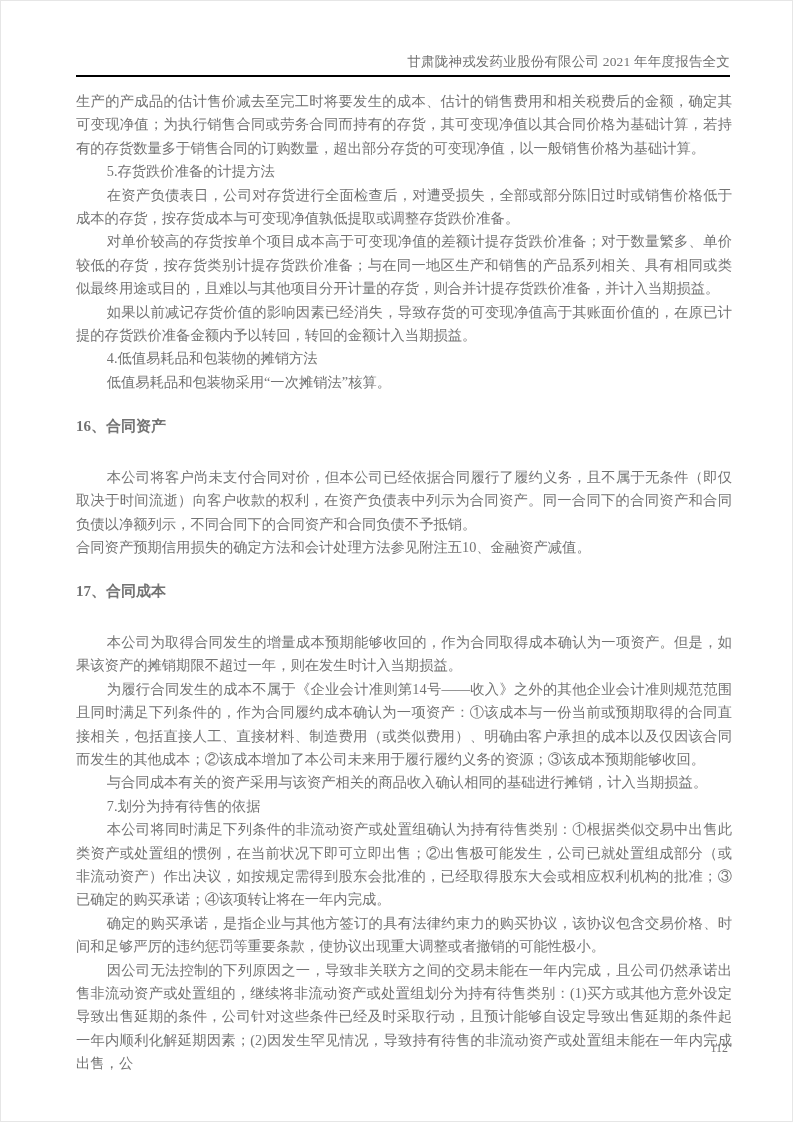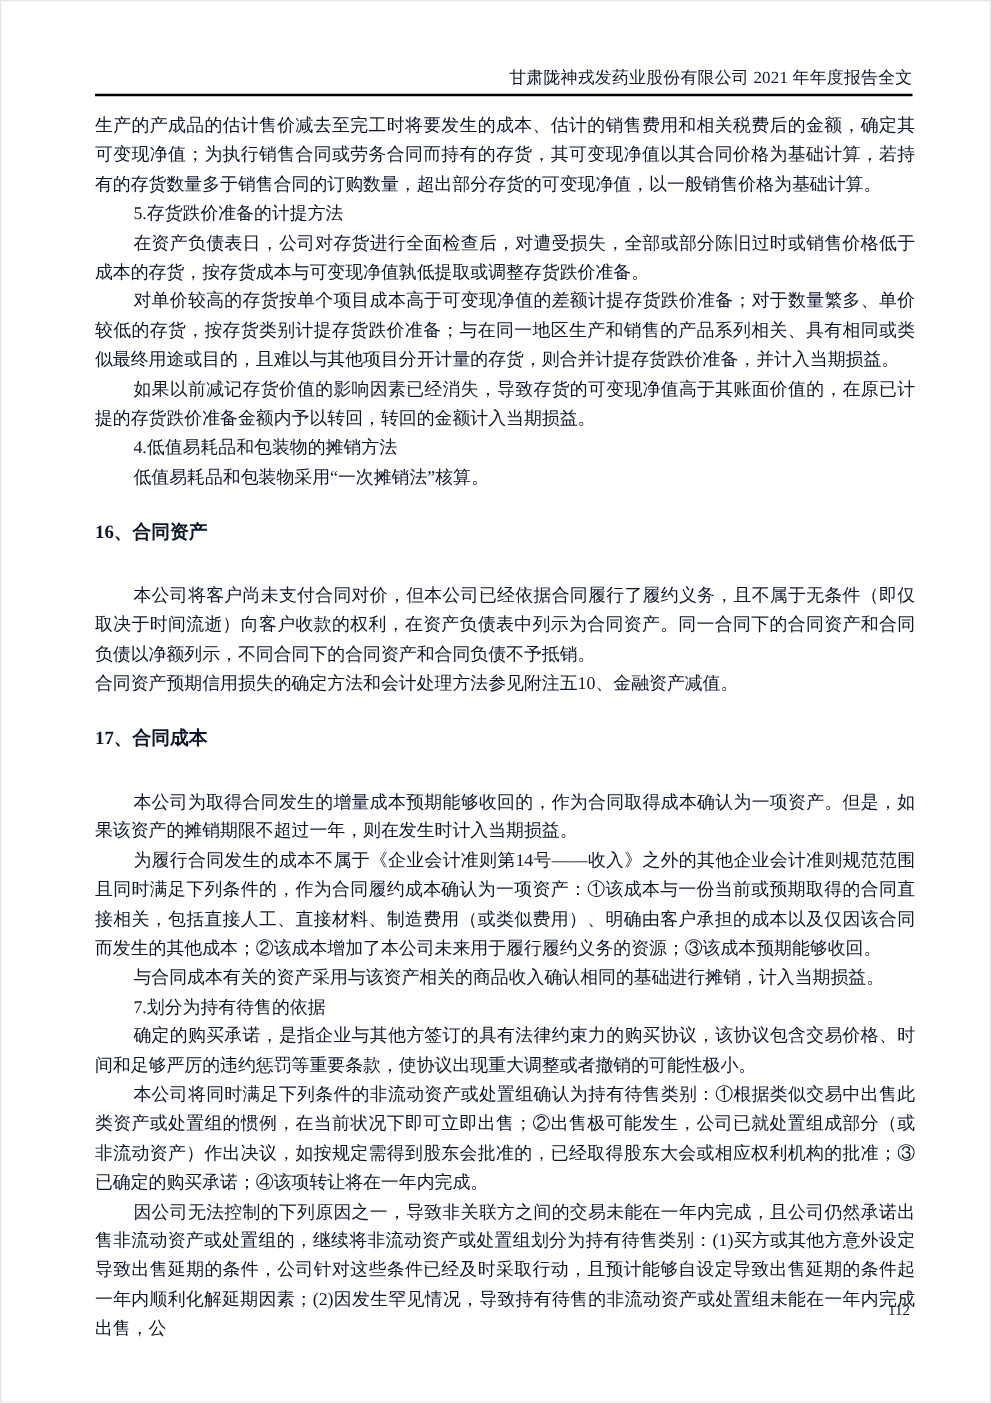--- a/index.html
+++ b/index.html
@@ -7,21 +7,21 @@
     margin: 0;
     padding: 0;
     background: #ffffff;
   }
   .page {
     position: relative;
     width: 793px;
     height: 1122px;
     margin: 0;
     background: #ffffff;
-    color: #0f172a;
+    color: #737373;
     font-family: "Liberation Serif", "DejaVu Serif", serif;
     overflow: hidden;
     border: 1px solid #e6e6e6;
   }
   .page-header {
     position: absolute;
     top: 0;
     left: 75px;
     right: 62px;
   }
@@ -94,22 +94,22 @@
     <h2 class="section-heading">16、合同资产</h2>
     <p class="indent">本公司将客户尚未支付合同对价，但本公司已经依据合同履行了履约义务，且不属于无条件（即仅取决于时间流逝）向客户收款的权利，在资产负债表中列示为合同资产。同一合同下的合同资产和合同负债以净额列示，不同合同下的合同资产和合同负债不予抵销。</p>
     <p>合同资产预期信用损失的确定方法和会计处理方法参见附注五10、金融资产减值。</p>
 
     <h2 class="section-heading">17、合同成本</h2>
     <p class="indent">本公司为取得合同发生的增量成本预期能够收回的，作为合同取得成本确认为一项资产。但是，如果该资产的摊销期限不超过一年，则在发生时计入当期损益。</p>
     <p class="indent">为履行合同发生的成本不属于《企业会计准则第14号——收入》之外的其他企业会计准则规范范围且同时满足下列条件的，作为合同履约成本确认为一项资产：①该成本与一份当前或预期取得的合同直接相关，包括直接人工、直接材料、制造费用（或类似费用）、明确由客户承担的成本以及仅因该合同而发生的其他成本；②该成本增加了本公司未来用于履行履约义务的资源；③该成本预期能够收回。</p>
     <p class="indent">与合同成本有关的资产采用与该资产相关的商品收入确认相同的基础进行摊销，计入当期损益。</p>
 
     <p class="indent">7.划分为持有待售的依据</p>
+    <p class="indent">本公司将同时满足下列条件的非流动资产或处置组确认为持有待售类别：①根据类似交易中出售此类资产或处置组的惯例，在当前状况下即可立即出售；②出售极可能发生，公司已就处置组成部分（或非流动资产）作出决议，如按规定需得到股东会批准的，已经取得股东大会或相应权利机构的批准；③已确定的购买承诺；④该项转让将在一年内完成。</p>
     <p class="indent">确定的购买承诺，是指企业与其他方签订的具有法律约束力的购买协议，该协议包含交易价格、时间和足够严厉的违约惩罚等重要条款，使协议出现重大调整或者撤销的可能性极小。</p>
-    <p class="indent">本公司将同时满足下列条件的非流动资产或处置组确认为持有待售类别：①根据类似交易中出售此类资产或处置组的惯例，在当前状况下即可立即出售；②出售极可能发生，公司已就处置组成部分（或非流动资产）作出决议，如按规定需得到股东会批准的，已经取得股东大会或相应权利机构的批准；③已确定的购买承诺；④该项转让将在一年内完成。</p>
     <p class="indent">因公司无法控制的下列原因之一，导致非关联方之间的交易未能在一年内完成，且公司仍然承诺出售非流动资产或处置组的，继续将非流动资产或处置组划分为持有待售类别：(1)买方或其他方意外设定导致出售延期的条件，公司针对这些条件已经及时采取行动，且预计能够自设定导致出售延期的条件起一年内顺利化解延期因素；(2)因发生罕见情况，导致持有待售的非流动资产或处置组未能在一年内完成出售，公</p>
 
   </main>
 
   <footer>
     <div class="page-number">112</div>
   </footer>
 
 </div>
 

